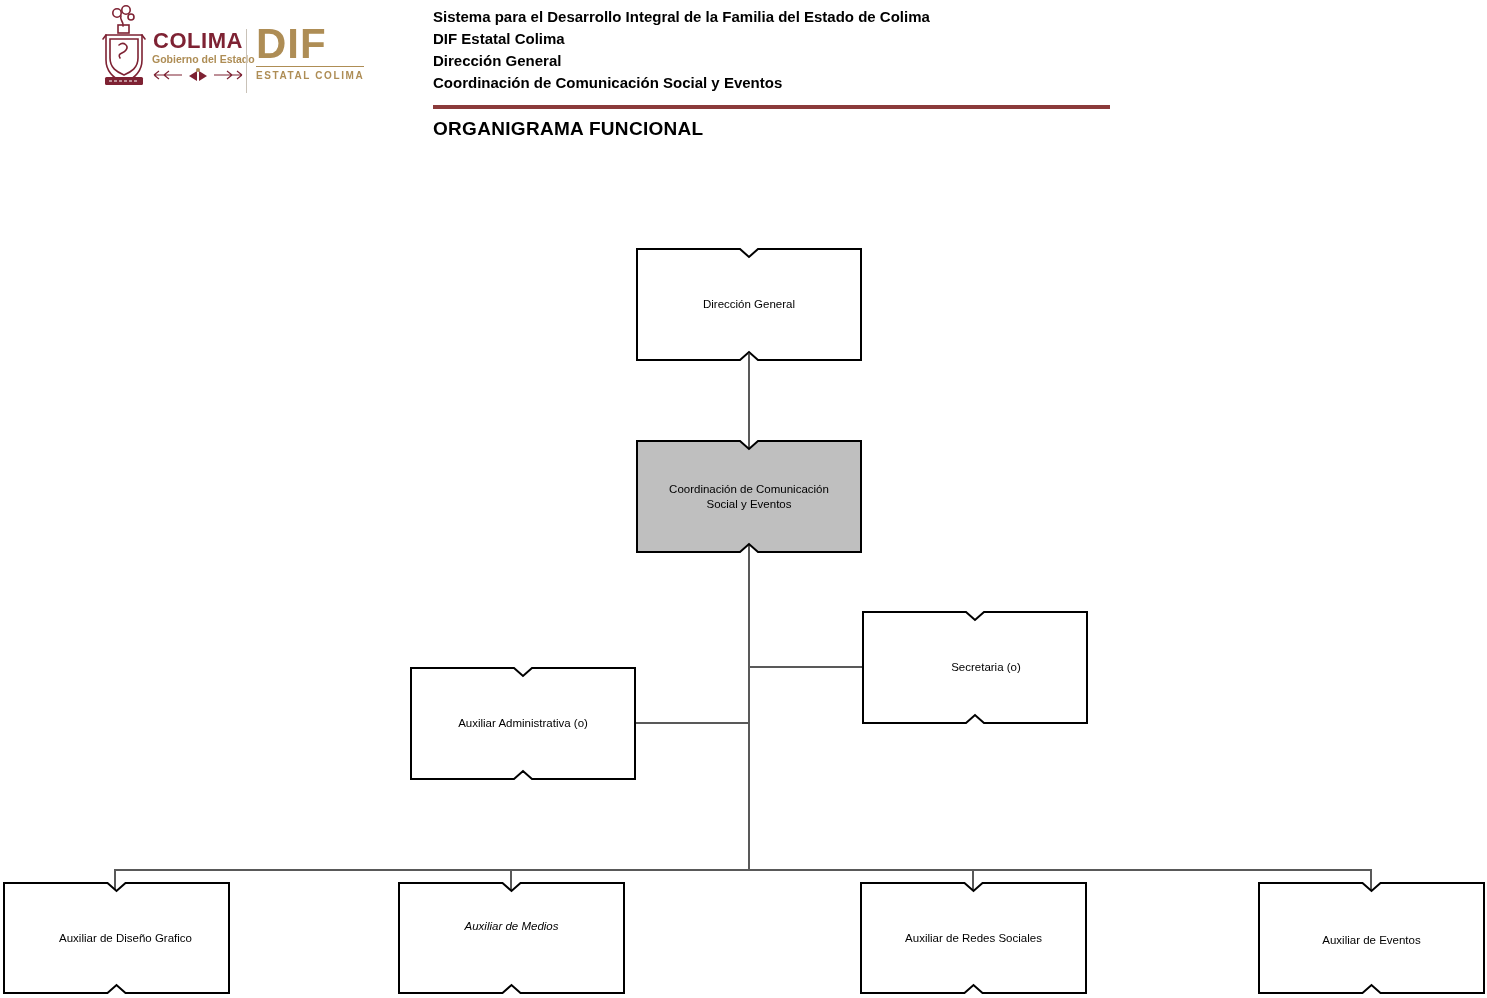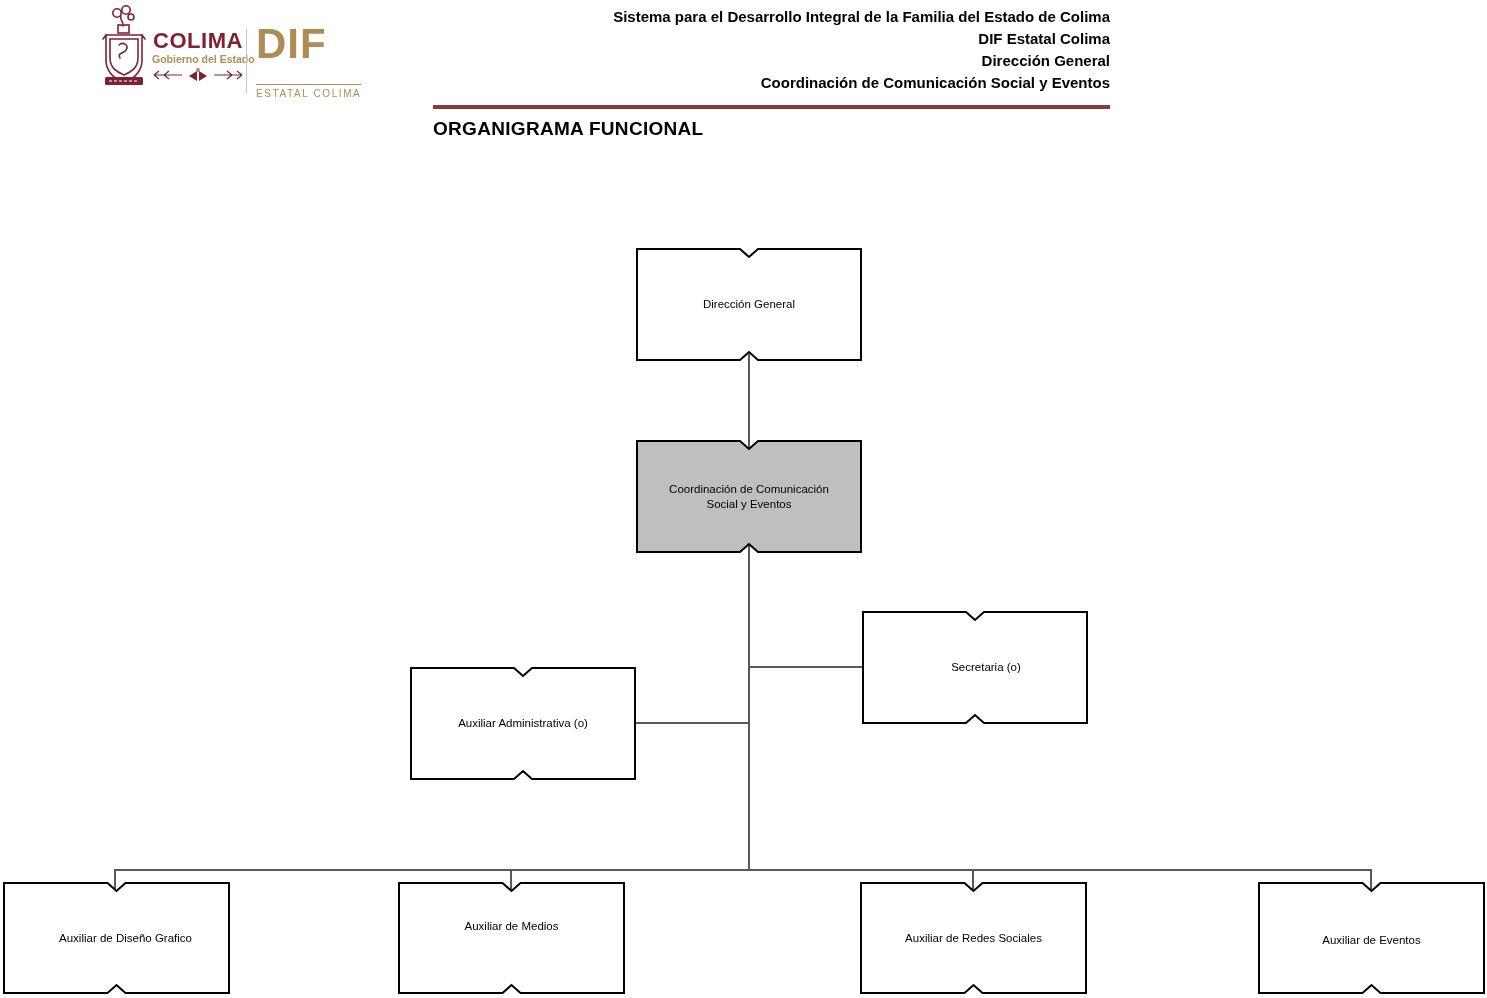--- a/index.html
+++ b/index.html
@@ -12,23 +12,23 @@
   
   .logo{position:absolute;left:96px;top:3px;width:250px;height:92px;}
   .escudo{position:absolute;left:2px;top:2px;}
   .colima-block{position:absolute;left:56px;top:27px;width:92px;text-align:center;}
   .colima-word{font-size:22px;font-weight:700;color:var(--maroon);letter-spacing:0.5px;line-height:22px;}
   .colima-sub{font-size:10.5px;font-weight:700;color:var(--gold);line-height:12px;margin-top:1px;white-space:nowrap;}
   .colima-orn{margin-top:2px;}
   .logo-divider{position:absolute;left:150px;top:26px;width:1px;height:64px;background:#c9c2b8;}
   .dif-block{position:absolute;left:160px;top:20px;text-align:left;}
   .dif-word{font-size:42px;font-weight:700;color:var(--gold);line-height:42px;letter-spacing:1px;}
-  .dif-sub{font-size:10px;font-weight:400;color:var(--gold);letter-spacing:1.6px;border-top:1.5px solid var(--gold);padding-top:3px;margin-top:19px;white-space:nowrap;}
+  .dif-sub{font-size:10px;font-weight:700;color:var(--gold);letter-spacing:1.6px;border-top:1.5px solid var(--gold);padding-top:3px;margin-top:1px;white-space:nowrap;}
   .header-text{
-    position:absolute;left:433px;top:6px;width:677px;text-align:right;
+    position:absolute;left:433px;top:6px;width:677px;text-align:left;
     font-weight:700;font-size:15px;line-height:22px;
   }
   .rule{position:absolute;left:433px;top:105px;width:677px;height:4px;background:var(--rule);}
   .page-title{
     position:absolute;left:433px;top:118px;width:677px;text-align:left;
     font-weight:700;font-size:19px;letter-spacing:0.3px;
   }
   
   .chart{position:absolute;left:0;top:0;width:1487px;height:998px;}
   .conn{position:absolute;background:var(--connector);}
@@ -128,21 +128,21 @@
     <span class="org-label">Auxiliar Administrativa (o)</span>
   </div>
 
   <div class="org-box" style="left:3px;top:882px;width:227px;height:112px;padding-left:9px;">
       <svg class="box-shape" width="227" height="112">
         <path d="M 1 1 L 104.5 1 L 113.5 9 L 122.5 1 L 226 1 L 226 111 L 122.5 111 L 113.5 103 L 104.5 111 L 1 111 Z" fill="#ffffff" stroke="#000000" stroke-width="2" stroke-linejoin="miter"></path>
       </svg>
     <span class="org-label">Auxiliar de Diseño Grafico</span>
   </div>
 
-  <div class="org-box" style="left:398px;top:882px;width:227px;height:88px;">
+  <div class="org-box" style="left:398px;top:882px;width:227px;height:88px;font-style:italic;">
       <svg class="box-shape" width="227" height="112">
         <path d="M 1 1 L 104.5 1 L 113.5 9 L 122.5 1 L 226 1 L 226 111 L 122.5 111 L 113.5 103 L 104.5 111 L 1 111 Z" fill="#ffffff" stroke="#000000" stroke-width="2" stroke-linejoin="miter"></path>
       </svg>
     <span class="org-label">Auxiliar de Medios</span>
   </div>
 
   <div class="org-box" style="left:860px;top:882px;width:227px;height:112px;">
       <svg class="box-shape" width="227" height="112">
         <path d="M 1 1 L 104.5 1 L 113.5 9 L 122.5 1 L 226 1 L 226 111 L 122.5 111 L 113.5 103 L 104.5 111 L 1 111 Z" fill="#ffffff" stroke="#000000" stroke-width="2" stroke-linejoin="miter"></path>
       </svg>

